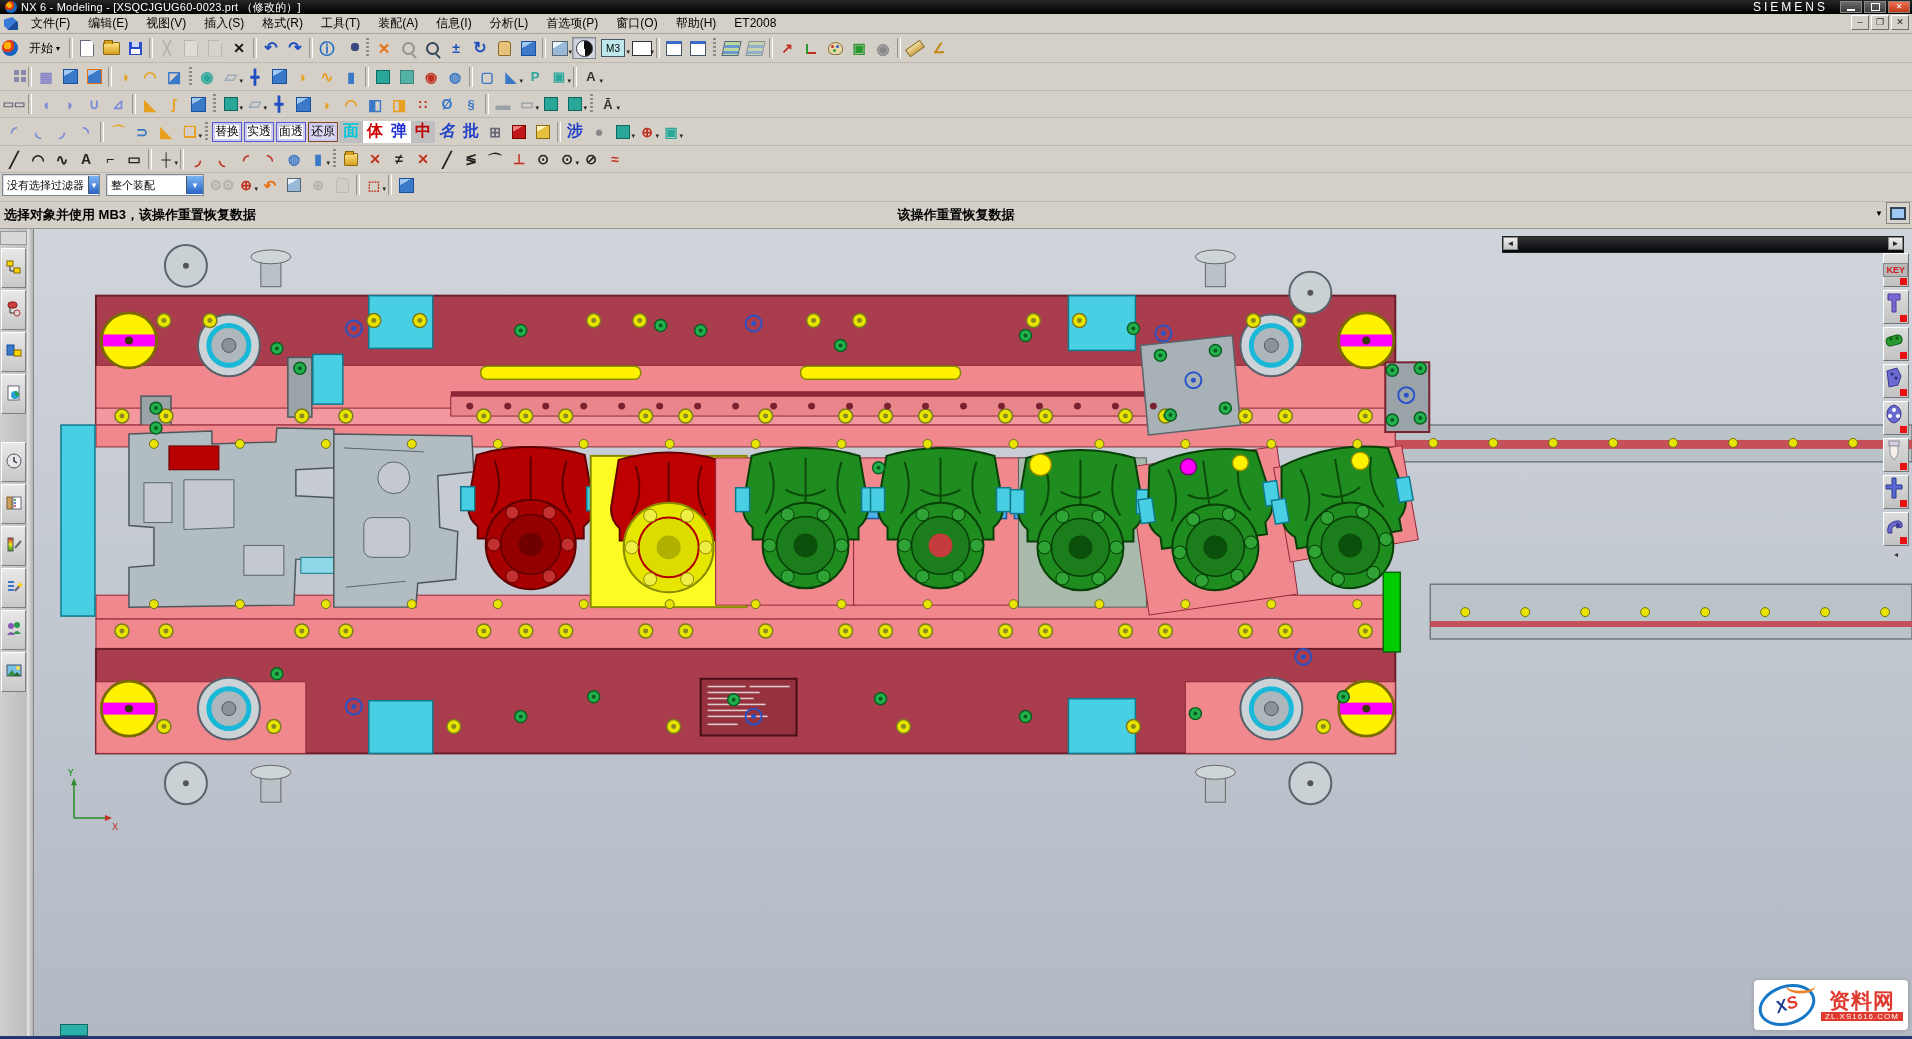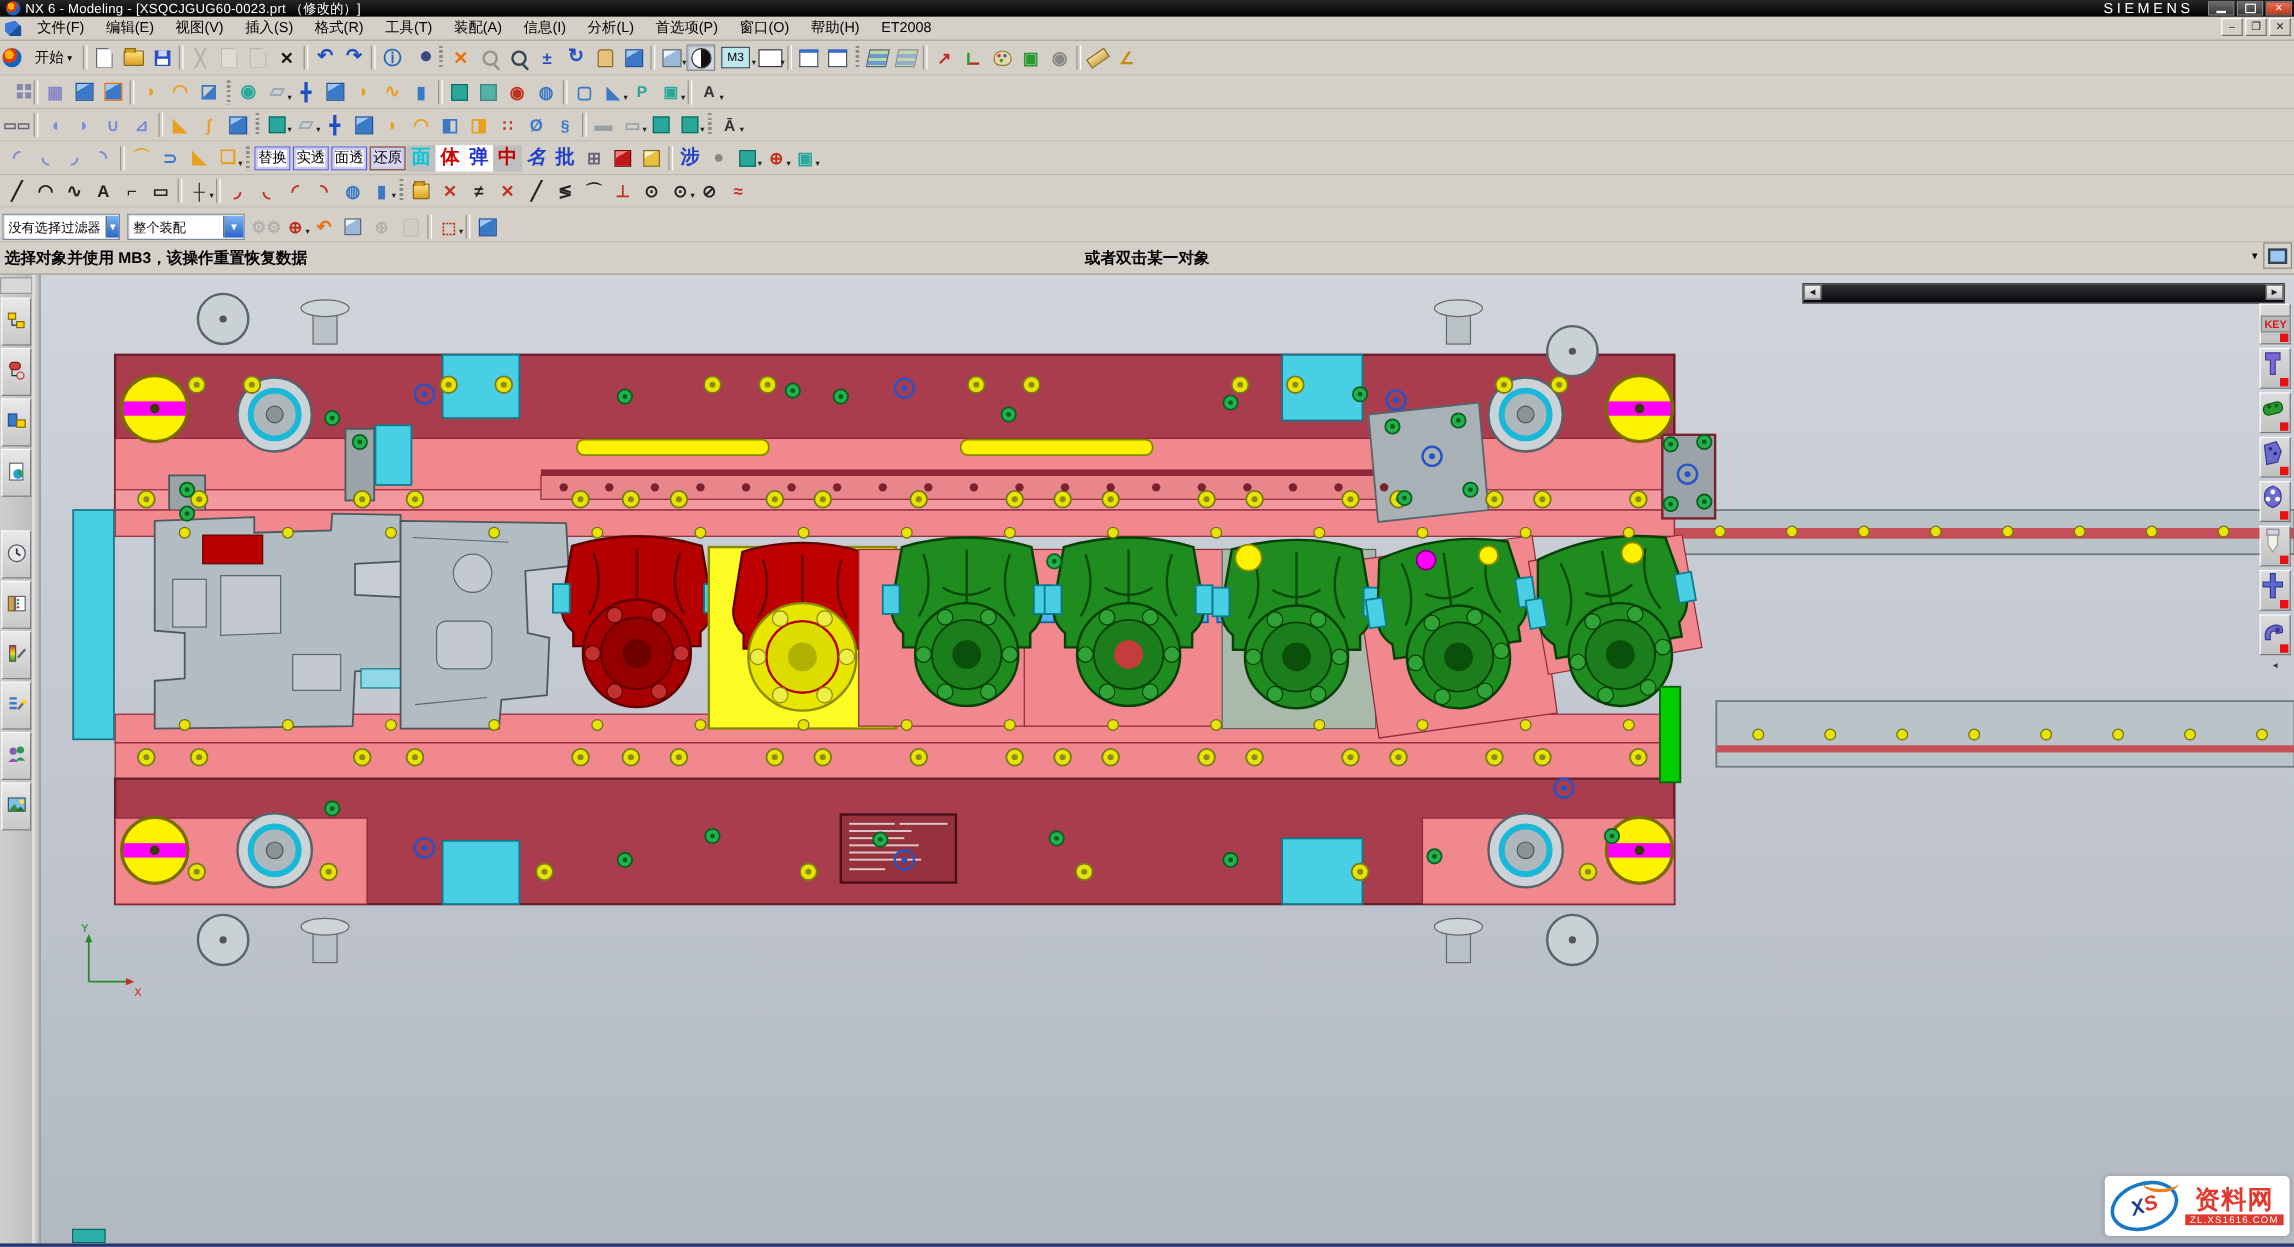--- a/index.html
+++ b/index.html
@@ -71,21 +71,21 @@
   .qd:before{content:"";position:absolute;width:5px;height:5px;background:#88a;box-shadow:7px 0 0 #88a,0 7px 0 #88a,7px 7px 0 #88a;}
   .win{width:14px;height:11px;background:#fff;border:1px solid #456;border-top:3px solid #3a6bc8;}
   .teal{width:12px;height:12px;background:#2aa79b;border:1px solid #0e6a60;}
   .m3b{width:22px;height:16px;background:#bfe8ec;border:1px solid #456;font-size:10px;display:flex;align-items:center;justify-content:center;}
   .wrect{width:18px;height:13px;background:#fff;border:1px solid #333;}
   .shadeg{width:15px;height:15px;border-radius:50%;background:conic-gradient(#111 0 50%,#fff 50% 100%);border:1px solid #333;}
   .axisic{width:13px;height:13px;position:relative;}
   .axisic:before{content:"";position:absolute;left:1px;bottom:1px;width:10px;height:2px;background:#c03020;}
   .axisic:after{content:"";position:absolute;left:1px;bottom:1px;width:2px;height:10px;background:#2a9a30;}
   
-  .filterbar{height:26px;background:#D4D0C8;display:flex;align-items:flex-end;padding:1px 2px;border-bottom:1px solid #bdb9b1;}
+  .filterbar{height:26px;background:#D4D0C8;display:flex;align-items:flex-start;padding:1px 2px;border-bottom:1px solid #bdb9b1;}
   .combo{height:20px;display:flex;align-items:center;background:#fff;border:1px solid #7a8694;
     box-shadow:inset 1px 1px 1px #0002;font-size:11px;margin-right:6px;}
   .combo .cval{padding:0 4px;white-space:nowrap;}
   .combo .cbtn{width:16px;height:18px;margin-left:auto;background:linear-gradient(#7ab4f0,#2a64c8);
     color:#fff;font-size:8px;display:flex;align-items:center;justify-content:center;border-left:1px solid #456;}
   
   .promptbar{height:26px;background:#D4D0C8;border-bottom:1px solid #9a968e;position:relative;
     display:flex;align-items:center;font-size:13px;font-weight:bold;color:#000;}
   .promptbar .pleft{margin-left:4px;}
   .promptbar .pcenter{position:absolute;left:50%;transform:translateX(-50%);}
@@ -105,21 +105,21 @@
   
   .hscroll{position:absolute;top:7px;right:8px;width:400px;height:15px;background:linear-gradient(#333,#05070d);
     border:1px solid #222;z-index:4;display:flex;}
   .hsb{width:15px;height:13px;background:linear-gradient(#efefef,#c6c6c6);border:1px solid #888;
     font-size:8px;line-height:11px;text-align:center;padding:0;color:#222;}
   .hsb.right{margin-left:auto;}
   
   .tplbar{position:absolute;top:24px;right:2px;width:28px;display:flex;flex-direction:column;align-items:center;z-index:5;}
   .tplbtn{width:26px;height:34px;background:linear-gradient(#dcdcdc,#c2c2c2);border:1px solid #fff;
     border-right-color:#777;border-bottom-color:#777;margin-bottom:3px;position:relative;
-    display:flex;align-items:center;justify-content:flex-start;padding:0;}
+    display:flex;align-items:center;justify-content:flex-end;padding:0;}
   .tplbtn:after{content:"";position:absolute;right:1px;bottom:1px;width:7px;height:7px;background:#e81010;}
   .tplbtn .keytxt{color:#d01818;font-weight:bold;font-size:9px;background:#b8b8b8;padding:1px 2px;border:1px solid #888;}
   .tplcollapse{width:10px;height:10px;background:transparent;border:none;font-size:8px;color:#333;padding:0;}
   
   .watermark{position:absolute;right:4px;bottom:6px;width:146px;height:46px;background:#fff;border-radius:4px;
     box-shadow:0 0 4px #0003;display:flex;align-items:center;padding:2px 4px;z-index:6;}
   .wm-oval{width:52px;height:34px;border:3px solid #1878c8;border-radius:50%;transform:rotate(-18deg);
     display:flex;align-items:center;justify-content:center;position:relative;background:#fff;}
   .wm-oval:before{content:"";position:absolute;inset:-6px -8px auto auto;width:30px;height:14px;
     border-bottom:3px solid #f08020;border-radius:50%;transform:rotate(18deg);}
@@ -641,21 +641,21 @@
         </button>
         <span class="sep"></span>
         <button class="ti">
           <span class="cube"></span>
         </button>
       </span>
   </div>
 
   <div class="promptbar">
     <span class="pleft">选择对象并使用 MB3，该操作重置恢复数据</span>
-    <span class="pcenter">或者双击某一对象</span>
+    <span class="pcenter">该操作重置恢复数据</span>
     <span class="pright">
       <span style="font-size:8px">▼</span>
       <button class="fsbtn">
           <span class="scr"></span>
         </button>
     </span>
   </div>
 
   <div class="workspace">
     <div class="resbar" id="resbar">

